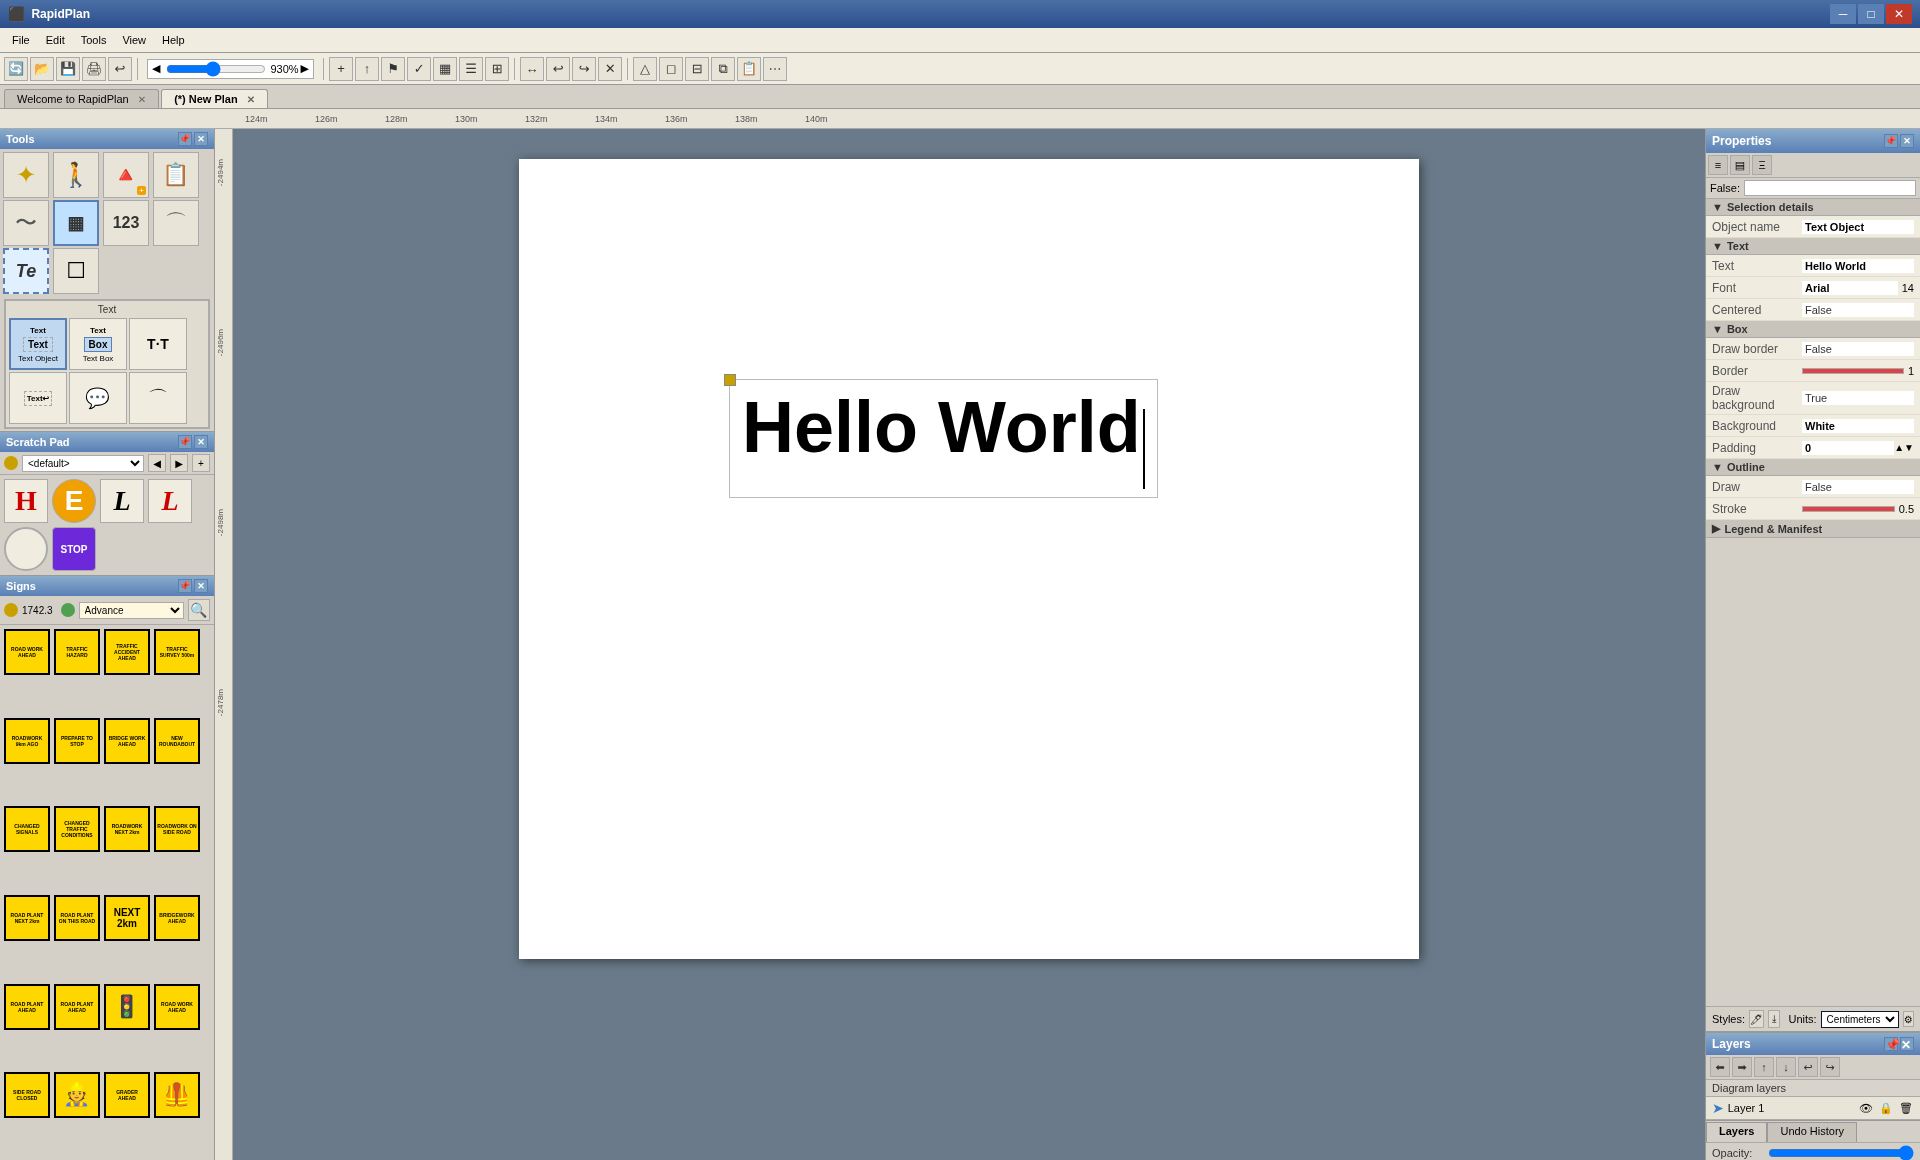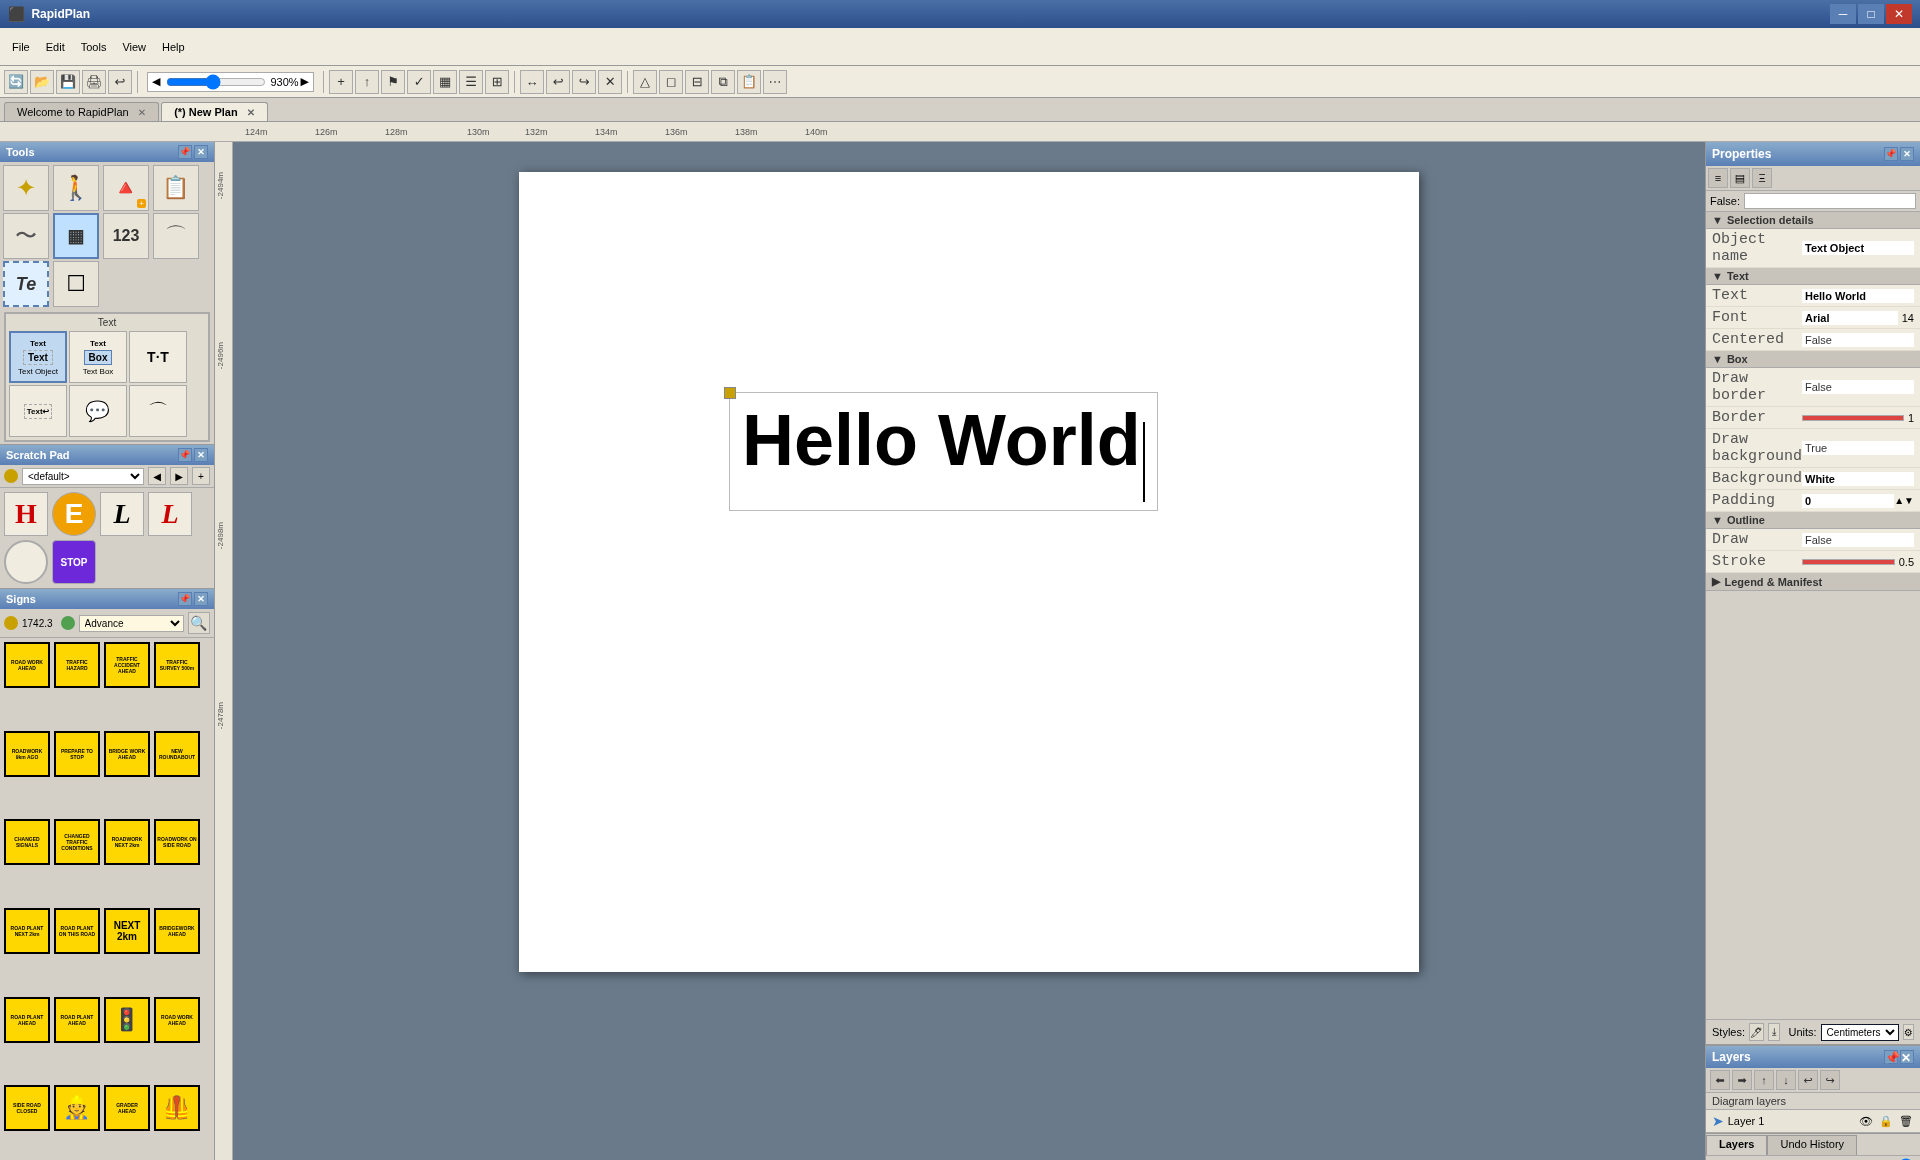--- a/index.html
+++ b/index.html
@@ -21,21 +21,21 @@
     #titlebar .window-controls { margin-left: auto; display: flex; gap: 2px; }
     #titlebar .win-btn {
       width: 26px; height: 20px; background: #5a7fb5; border: none; color: white;
       cursor: pointer; display: flex; align-items: center; justify-content: center; font-size: 12px;
     }
     #titlebar .win-btn.close-btn { background: #c0392b; }
 
     
     #menubar {
       background: #f0ece0;
-      height: 38px;
+      height: 25px;
       display: flex;
       align-items: center;
       padding: 0 4px;
       border-bottom: 1px solid #999;
     }
     .menu-item {
       padding: 2px 8px;
       cursor: pointer;
       font-size: 11px;
       color: #000;
@@ -318,24 +318,23 @@
     .prop-row {
       display: flex;
       align-items: center;
       padding: 2px 6px;
       border-bottom: 1px solid #e0dcd0;
       min-height: 22px;
       background: #f0ece0;
     }
     .prop-label {
       width: 90px;
-      font-size: 15px;
+      font-size: 12px;
       color: #555;
       flex-shrink: 0;
-      font-family: Liberation Mono, monospace;
     }
     .prop-value {
       flex: 1;
       font-size: 11px;
       color: #000;
       background: white;
       border: none;
       padding: 1px 3px;
       font-weight: bold;
     }
@@ -508,21 +507,21 @@
   <div class="tab active">
     <span>(*) New Plan</span>
     <span class="tab-close">✕</span>
   </div>
 </div>
 
 <div id="ruler-top" style="height:20px;background:#e8e4d8;border-bottom:1px solid #aaa;display:flex;align-items:center;padding-left:215px;font-size:9px;color:#555;position:relative;overflow:hidden;">
   <span style="position:absolute;left:245px;">124m</span>
   <span style="position:absolute;left:315px;">126m</span>
   <span style="position:absolute;left:385px;">128m</span>
-  <span style="position:absolute;left:455px;margin-left:12px;">130m</span>
+  <span style="position:absolute;left:455px;">130m</span>
   <span style="position:absolute;left:525px;">132m</span>
   <span style="position:absolute;left:595px;">134m</span>
   <span style="position:absolute;left:665px;">136m</span>
   <span style="position:absolute;left:735px;">138m</span>
   <span style="position:absolute;left:805px;">140m</span>
 </div>
 
 <div id="main-layout" style="display:flex;height:calc(1160px - 28px - 22px - 32px - 24px - 20px);overflow:hidden;">
 
   <div id="left-panels" style="width:215px;display:flex;flex-direction:column;background:#d4d0c8;border-right:1px solid #999;overflow:hidden;">

